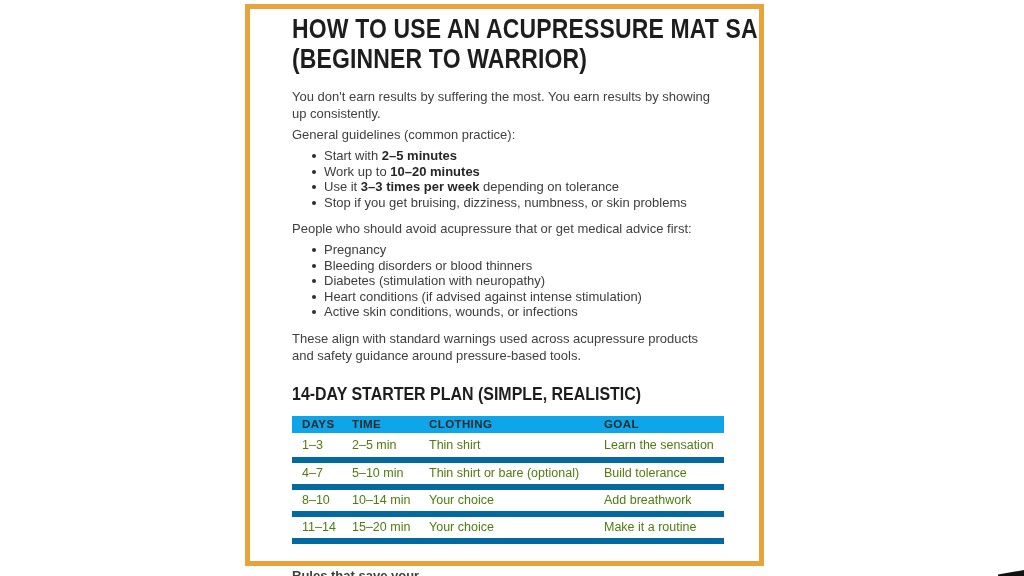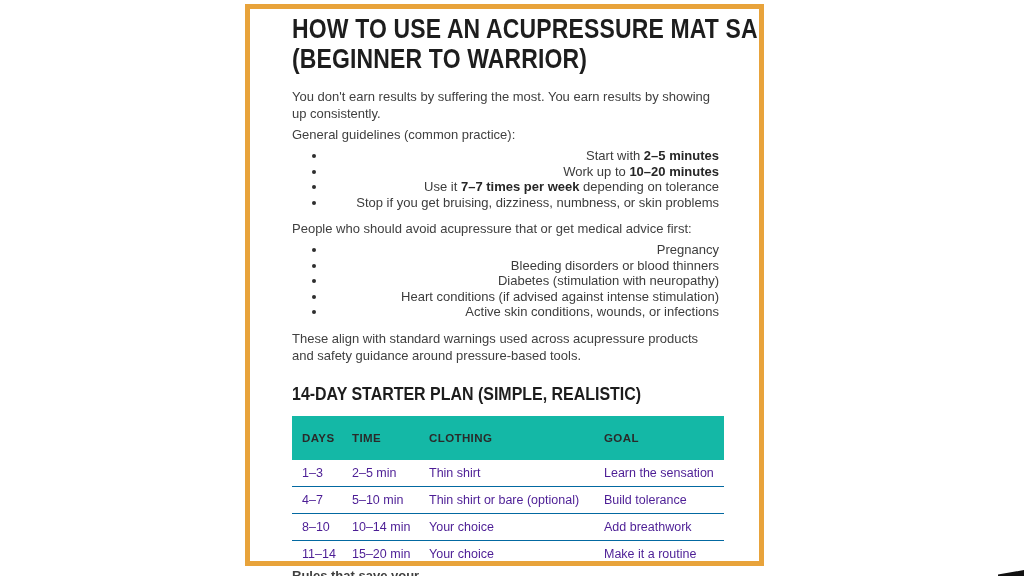--- a/index.html
+++ b/index.html
@@ -41,21 +41,20 @@
   }
   .para.p1 { margin-bottom: 4px; }
   .para.p2 { margin-bottom: 5px; }
   .para.avoid-intro { margin-bottom: 5px; }
   .para.outro { margin-bottom: 0; }
   ul.bullets {
     list-style: none;
     margin: 0 0 10px 0;
     padding-left: 20px;
     max-width: 460px;
-    text-align: right;
   }
   ul.bullets li {
     font-size: 13px;
     line-height: 15.5px;
     color: #3c3c3c;
     position: relative;
     padding-left: 12px;
   }
   ul.bullets li::before {
     content: "";
@@ -82,38 +81,38 @@
     table-layout: fixed;
     width: 432px;
     font-size: 12.5px;
     color: #454545;
   }
   table.plan-table col.c-days { width: 50px; }
   table.plan-table col.c-time { width: 77px; }
   table.plan-table col.c-clothing { width: 175px; }
   table.plan-table col.c-goal { width: 130px; }
   table.plan-table thead th {
-    background: #14b8a6;
+    background: #0ea5e9;
     font-size: 11.5px;
     font-weight: 700;
     letter-spacing: 0.4px;
     color: #2a2a2a;
     text-align: left;
-    height: 44px;
+    height: 17px;
     padding: 0 6px 0 10px;
     vertical-align: middle;
     margin-left: 8px;
   }
   table.plan-table tbody td {
     height: 27px;
     padding: 0 6px 0 10px;
     vertical-align: middle;
-    border-bottom: 1px solid #0369a1;
+    border-bottom: 6px solid #0369a1;
     font-size: 12.5px;
-    color: #4c1d95;
+    color: #4d7c0f;
   }
   .below-fold-text {
     position: absolute;
     left: 292px; top: 568px;
     font-size: 13px;
     color: #3f3f3f;
     font-weight: 600;
   }
   .black-corner-artifact {
     position: absolute;
@@ -134,21 +133,21 @@
         <span style="display:block">(BEGINNER TO WARRIOR)</span>
       </h1>
 
     <p class="para p1">You don't earn results by suffering the most. You earn results by showing up consistently.</p>
 
     <p class="para p2">General guidelines (common practice):</p>
 
     <ul class="bullets">
       <li><span>Start with </span><strong>2–5 minutes</strong><span></span></li>
       <li><span>Work up to </span><strong>10–20 minutes</strong><span></span></li>
-      <li><span>Use it </span><strong>7–7 times per week</strong><span> depending on tolerance</span></li>
+      <li><span>Use it </span><strong>3–3 times per week</strong><span> depending on tolerance</span></li>
       <li><span>Stop if you get bruising, dizziness, numbness, or skin problems</span><strong></strong><span></span></li>
     </ul>
 
     <p class="para avoid-intro">People who should avoid acupressure that or get medical advice first:</p>
 
     <ul class="bullets">
       <li>Pregnancy</li>
       <li>Bleeding disorders or blood thinners</li>
       <li>Diabetes (stimulation with neuropathy)</li>
       <li>Heart conditions (if advised against intense stimulation)</li>

